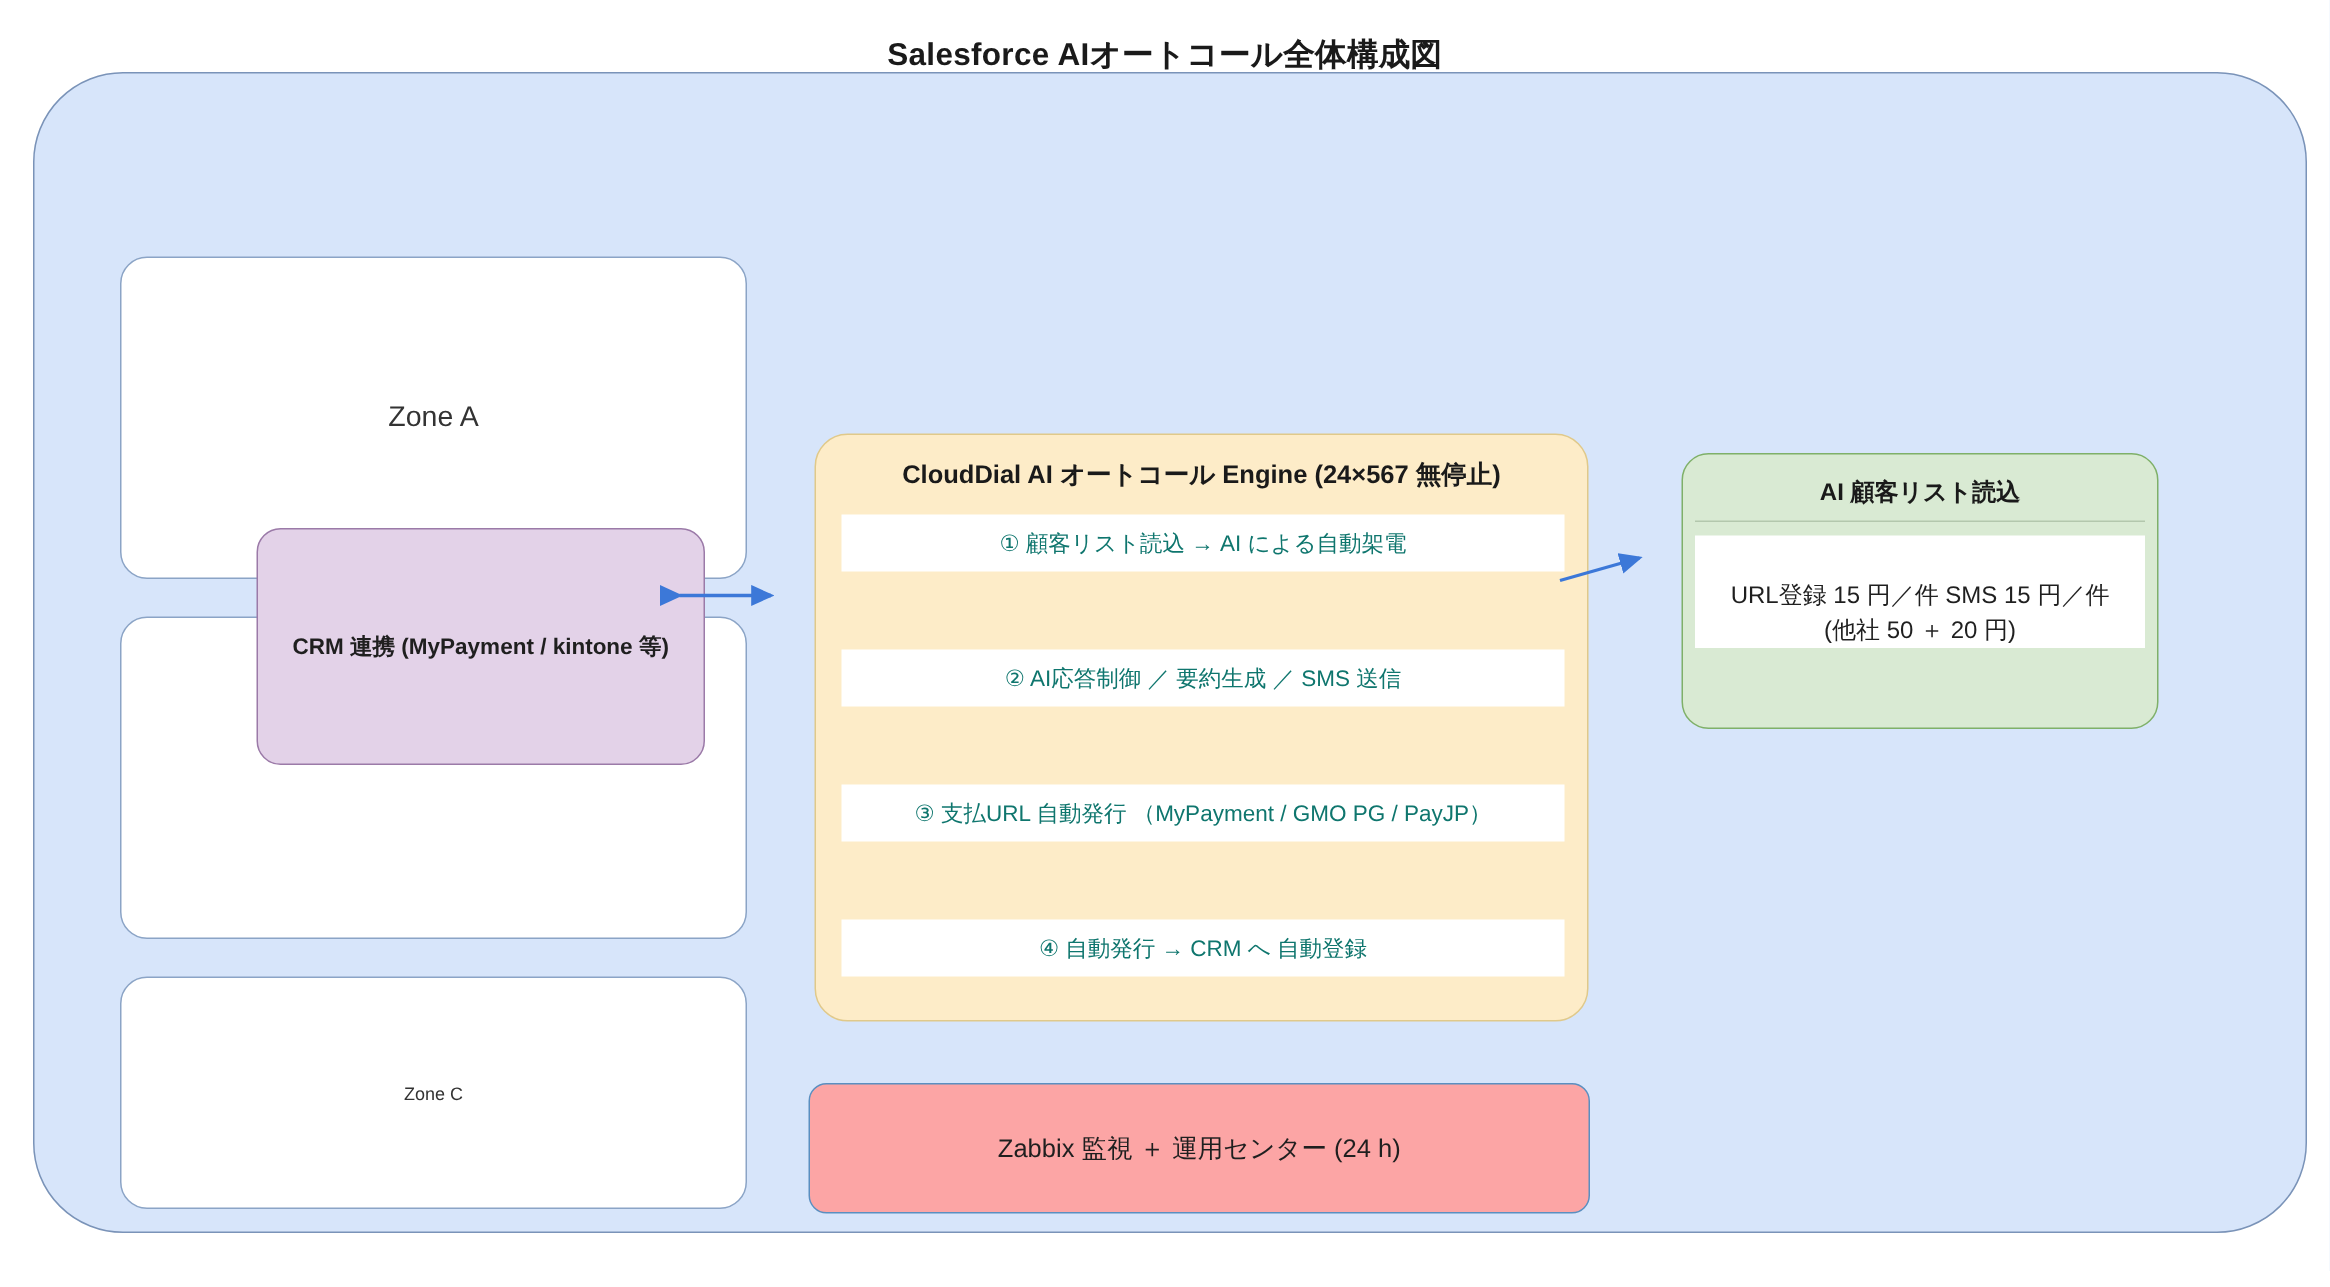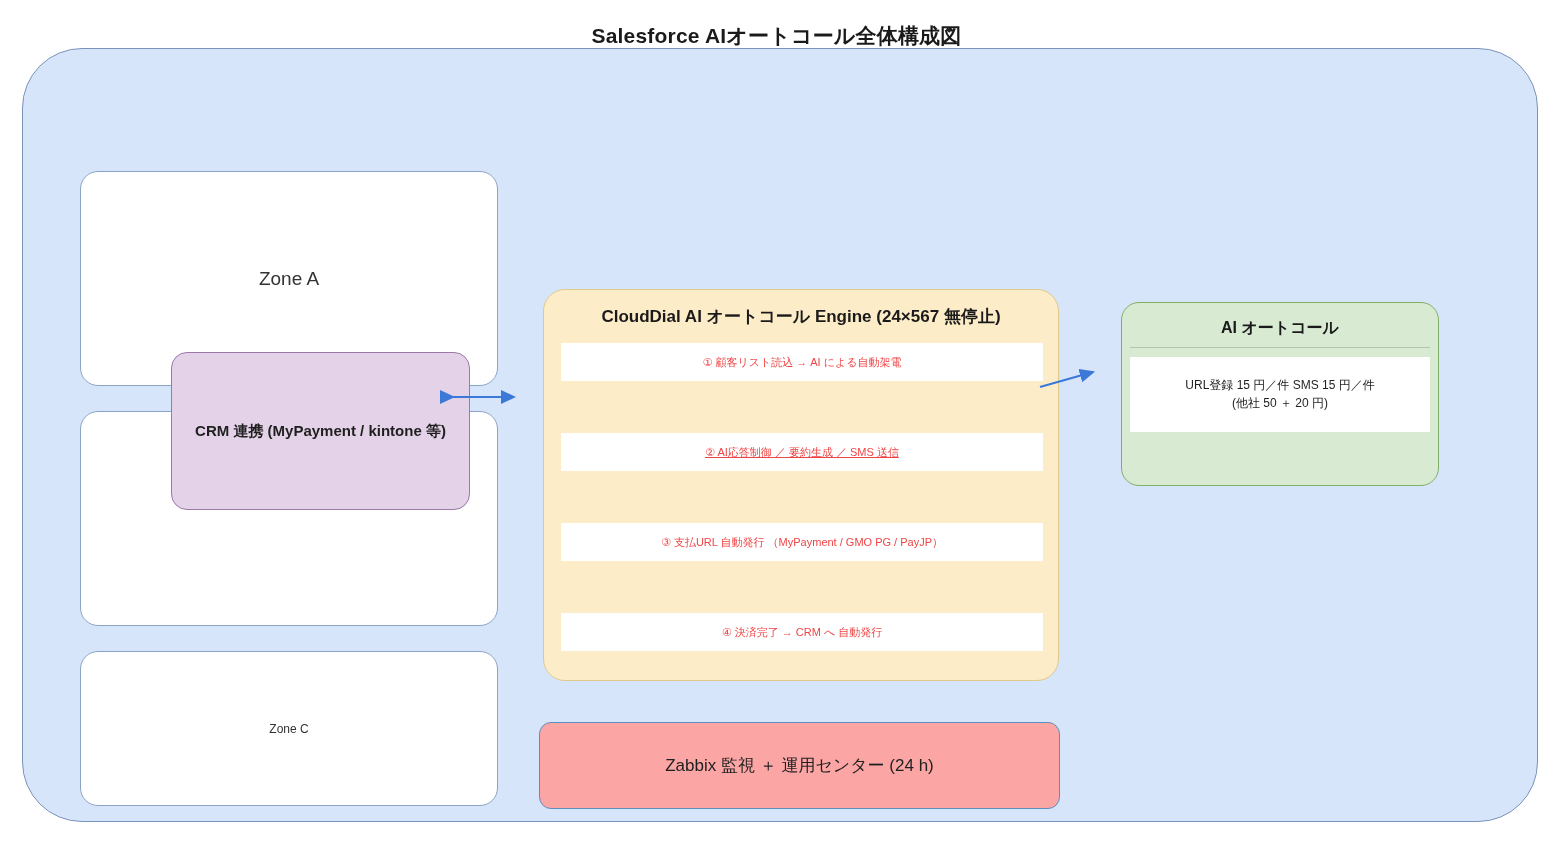--- a/index.html
+++ b/index.html
@@ -114,27 +114,27 @@
   }
   .engine-step {
     position: absolute;
     left: 17px;
     width: 482px;
     height: 38px;
     background: #ffffff;
     display: flex;
     align-items: center;
     justify-content: center;
-    font-size: 11px;
-    color: #ef4444;
+    font-size: 15px;
+    color: #0f766e;
     box-sizing: border-box;
     text-align: center;
   }
   #engine-step-0 { top: 53px; }
-  #engine-step-1 { top: 143px; text-decoration: underline; }
+  #engine-step-1 { top: 143px; }
   #engine-step-2 { top: 233px; }
   #engine-step-3 { top: 323px; }
 
   
   #portal-box {
     position: absolute;
     left: 1098px;
     top: 253px;
     width: 318px;
     height: 184px;
@@ -154,24 +154,24 @@
   #portal-divider {
     height: 1px;
     background: #b3c7ad;
     margin: 0 8px 9px 8px;
   }
   #portal-body {
     margin: 0 8px;
     background: #ffffff;
     height: 75px;
     display: flex;
-    align-items: center;
-    justify-content: center;
-    text-align: center;
-    font-size: 12px;
+    align-items: flex-end;
+    justify-content: center;
+    text-align: center;
+    font-size: 16px;
     line-height: 1.45;
     color: #1f1f1f;
   }
 
   
   #zabbix-box {
     position: absolute;
     left: 516px;
     top: 673px;
     width: 521px;
@@ -219,25 +219,25 @@
 
   <div id="crm-box">
     <span id="crm-label">CRM 連携 (MyPayment / kintone 等)</span>
   </div>
 
   <div id="engine-box">
     <div id="engine-title">CloudDial AI オートコール Engine (24×567 無停止)</div>
     <div id="engine-step-0" class="engine-step">① 顧客リスト読込 → AI による自動架電</div>
     <div id="engine-step-1" class="engine-step">② AI応答制御 ／ 要約生成 ／ SMS 送信</div>
     <div id="engine-step-2" class="engine-step">③ 支払URL 自動発行 （MyPayment / GMO PG / PayJP）</div>
-    <div id="engine-step-3" class="engine-step">④ 決済完了 → CRM へ 自動発行</div>
+    <div id="engine-step-3" class="engine-step">④ 自動発行 → CRM へ 自動登録</div>
   </div>
 
   <div id="portal-box">
-    <div id="portal-title">AI オートコール</div>
+    <div id="portal-title">AI 顧客リスト読込</div>
     <div id="portal-divider"></div>
     <div id="portal-body">
       <div>
         <div>URL登録 15 円／件  SMS 15 円／件</div>
         <div>(他社 50 ＋ 20 円)</div>
       </div>
     </div>
   </div>
 
   <div id="zabbix-box">

